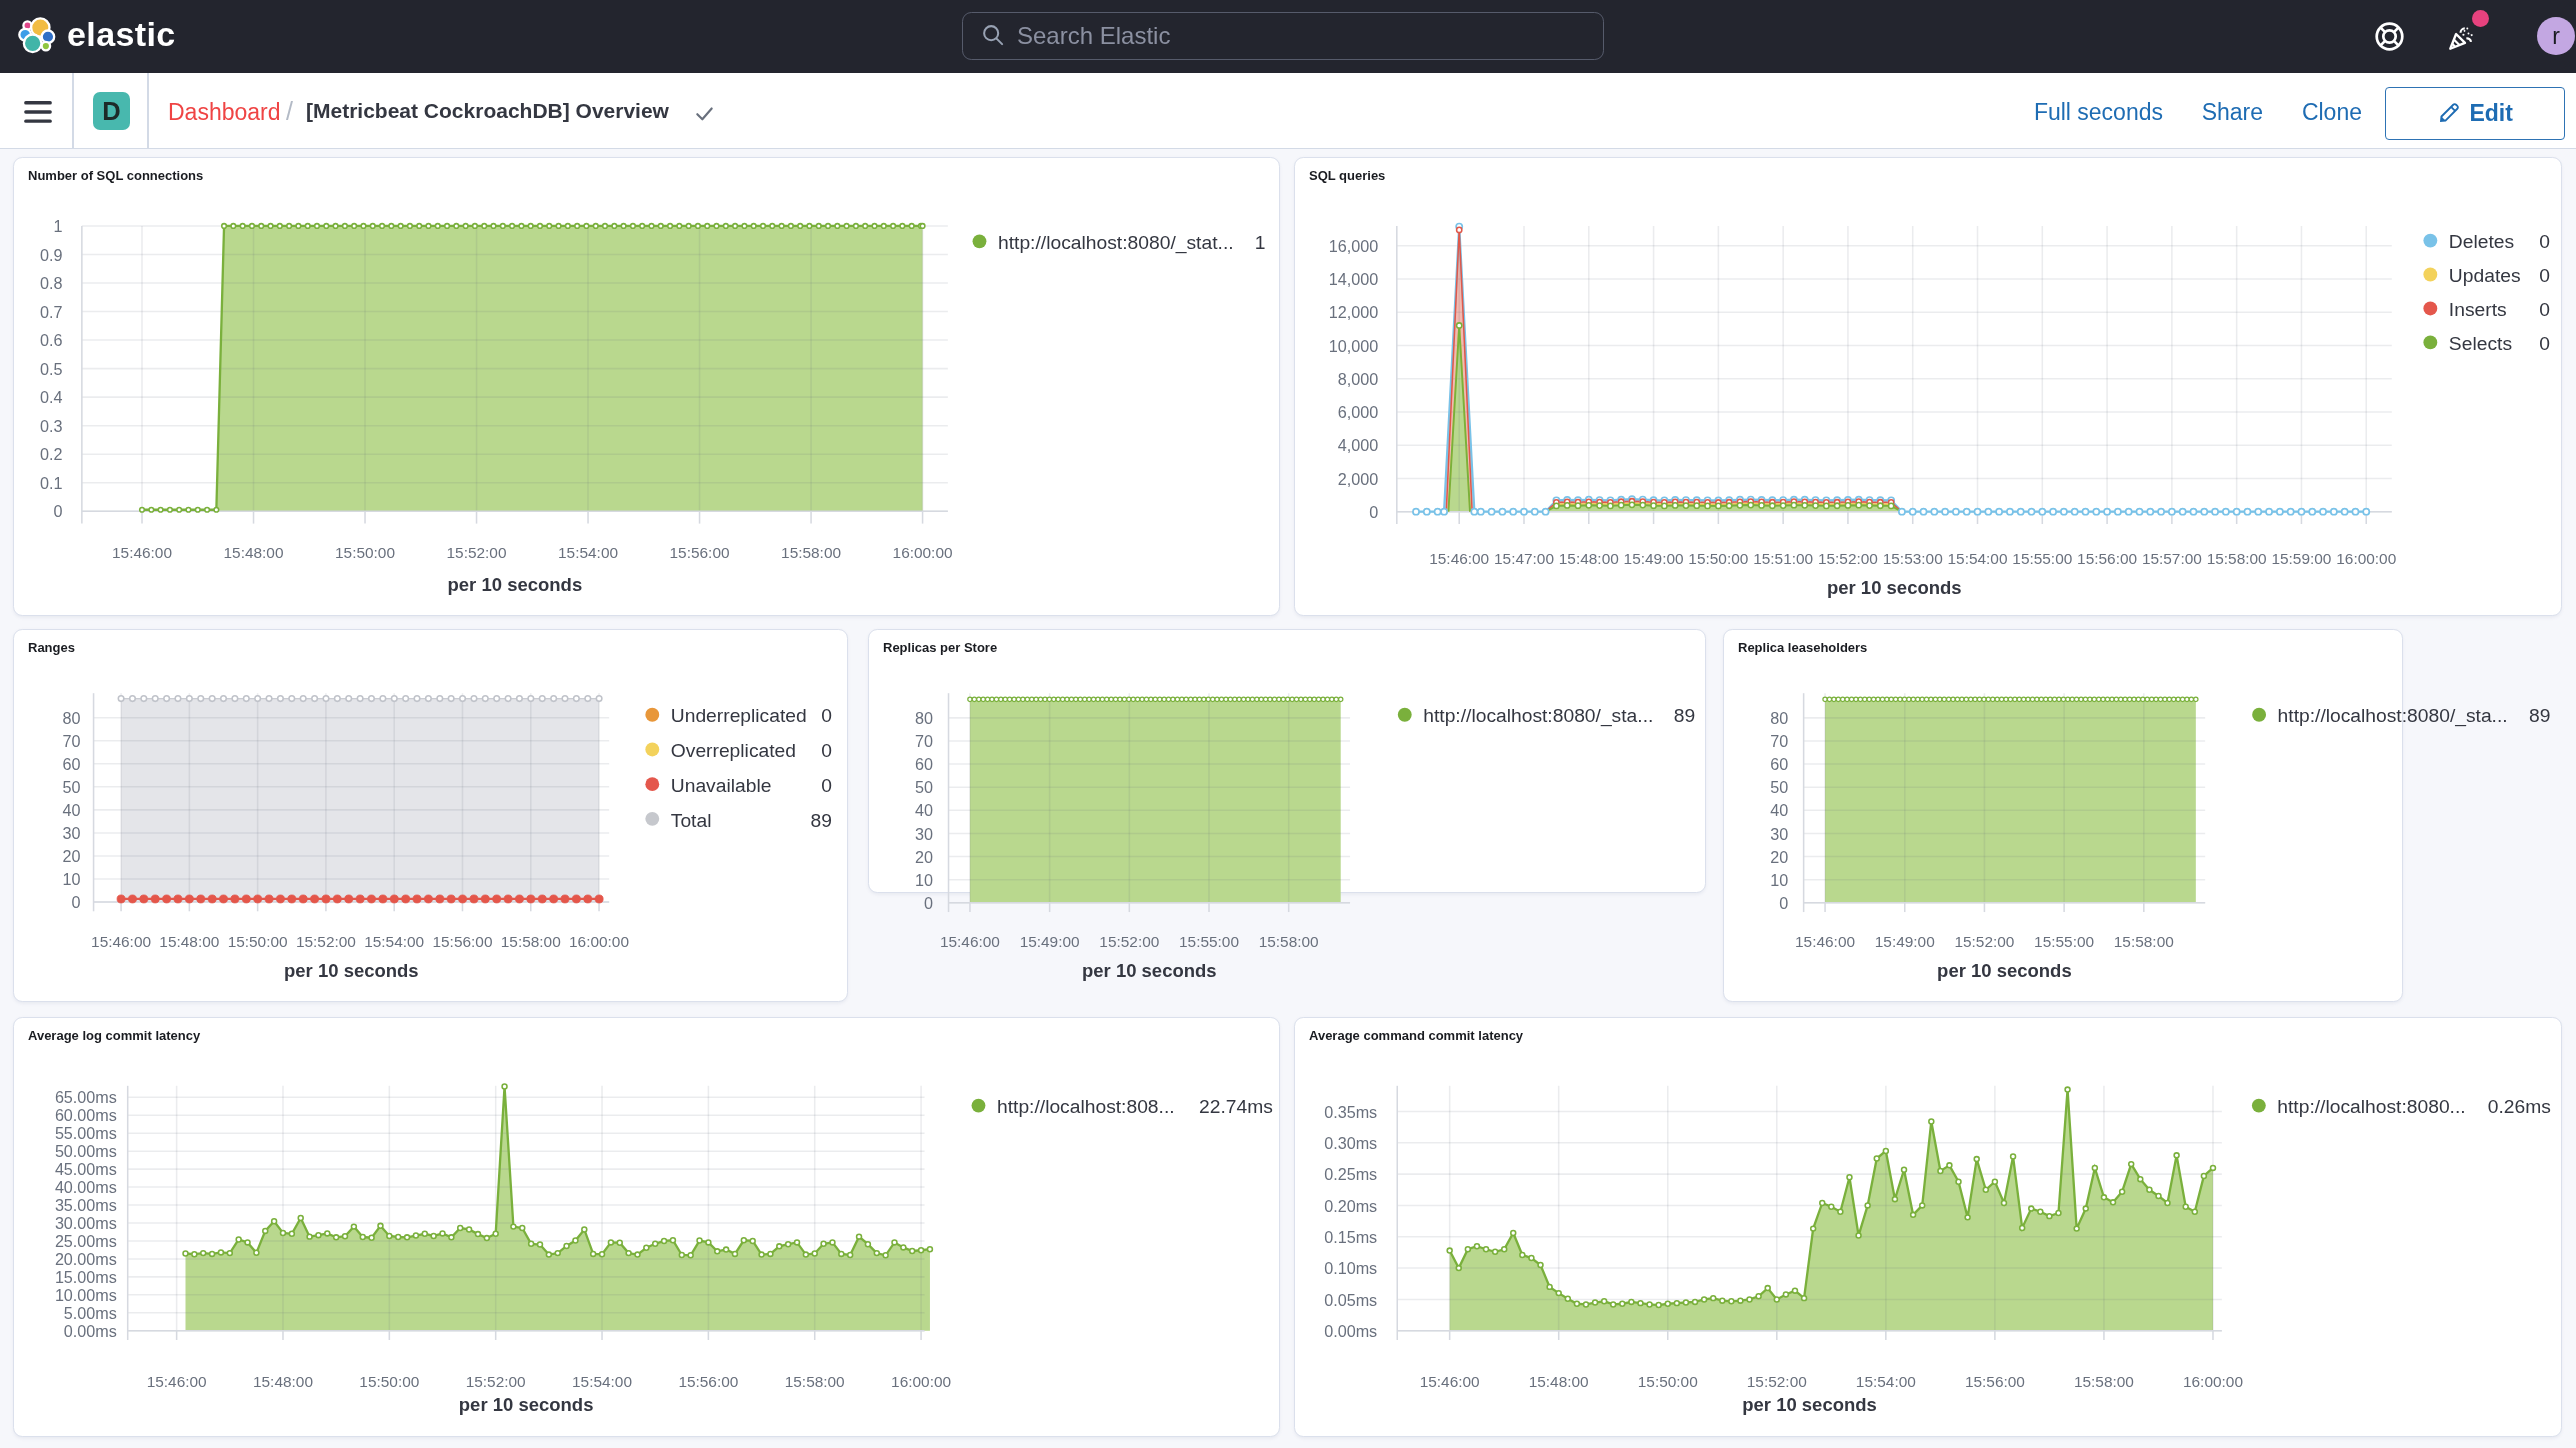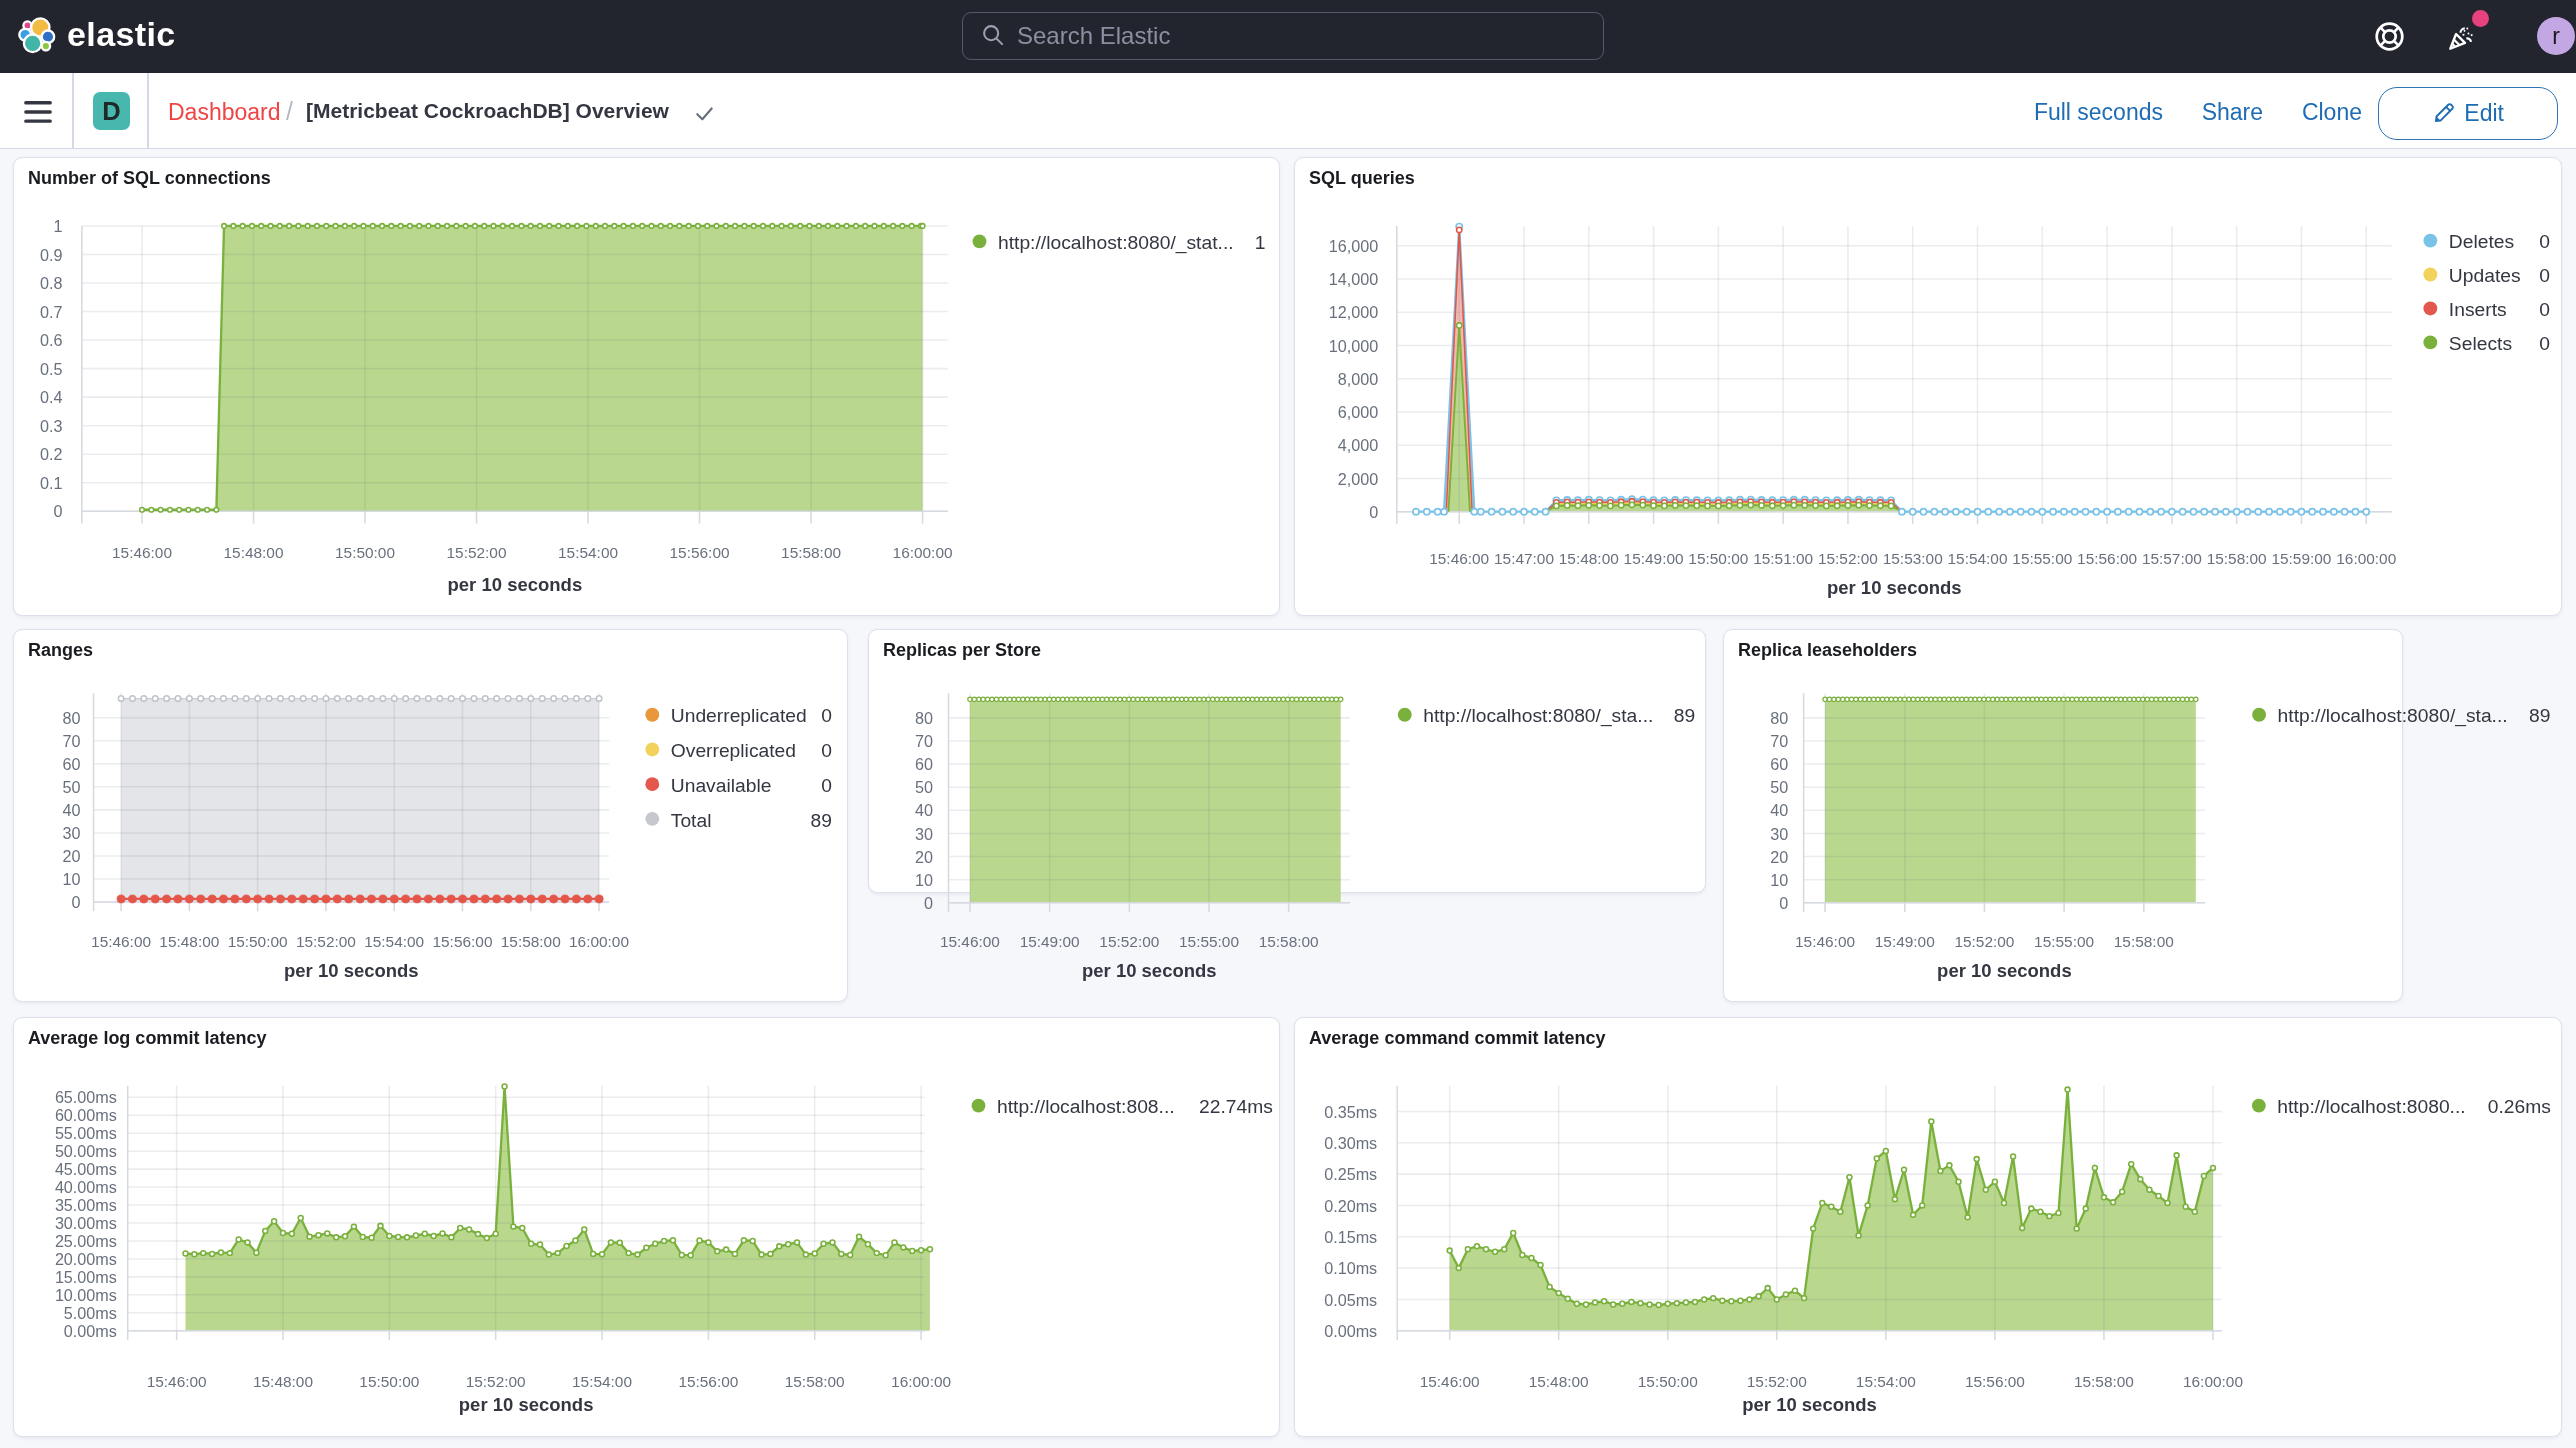--- a/index.html
+++ b/index.html
@@ -8,23 +8,23 @@
 .placeholder{position:absolute;left:1017px;top:22.4px;font-size:24px;color:#8b90a1}
 .pinkdot{position:absolute;left:2472px;top:10px;width:17px;height:17px;border-radius:50%;background:#e7427e}
 .avatar{position:absolute;left:2537px;top:17px;width:38px;height:38px;border-radius:50%;background:#c3a7e2;color:#1a1c21;font-size:23px;text-align:center;line-height:38px}
 .navbar{position:absolute;left:0;top:73px;width:2576px;height:76px;background:#fff;border-bottom:1.5px solid #d3dae6}
 .vsep{position:absolute;top:0;width:1.5px;height:75px;background:#d3dae6}
 .dbadge{position:absolute;left:93px;top:19px;width:37px;height:38px;border-radius:7px;background:#48b8ae;color:#1d2a28;font-size:25.5px;font-weight:bold;text-align:center;line-height:38px}
 .crumb1{position:absolute;left:168px;top:25.5px;font-size:23px;color:#ef4444}
 .slash{position:absolute;left:286px;top:24px;font-size:25px;color:#b3bac6}
 .crumb2{position:absolute;left:306px;top:26px;font-size:21px;font-weight:bold;color:#343741}
 .hlink{position:absolute;top:25.5px;font-size:23px;color:#1e6cb3}
-.editbtn{position:absolute;right:18px;top:14px;width:180px;height:53px;border:1.5px solid #2e73b4;border-radius:19px;color:#1e6cb3;font-size:23px;font-weight:400;text-align:center;line-height:50px}
+.editbtn{position:absolute;right:11px;top:14px;width:180px;height:53px;border:1.5px solid #2e73b4;border-radius:4px;color:#1e6cb3;font-size:23px;font-weight:700;text-align:center;line-height:50px}
 .panel{position:absolute;background:#fff;border:1.5px solid #dbe0ec;border-radius:9.3px;box-shadow:0 1.5px 3.1px rgba(110,120,150,0.09)}
-.ptitle{position:absolute;left:14px;top:10px;font-size:18px;font-weight:bold;color:#1a1c21}
+.ptitle{position:absolute;left:14px;top:10px;font-size:13px;font-weight:bold;color:#1a1c21}
 </style></head>
 <body>
 
 <div class="topbar">
 <svg width="54" height="54" viewBox="0 0 70 70" style="position:absolute;left:15.4px;top:11.6px">
 <circle cx="16.2" cy="17.5" r="5.3" fill="#e0478a" stroke="#fff" stroke-width="3"></circle>
 <circle cx="13.2" cy="29.4" r="7.6" fill="#3d9ee8" stroke="#fff" stroke-width="3"></circle>
 <circle cx="32.8" cy="20.2" r="11.9" fill="#f2bc43" stroke="#fff" stroke-width="3"></circle>
 <circle cx="42.7" cy="32.1" r="8.1" fill="#2f6fc6" stroke="#fff" stroke-width="3"></circle>
 <circle cx="40" cy="44.2" r="5.5" fill="#8fc640" stroke="#fff" stroke-width="3"></circle>

